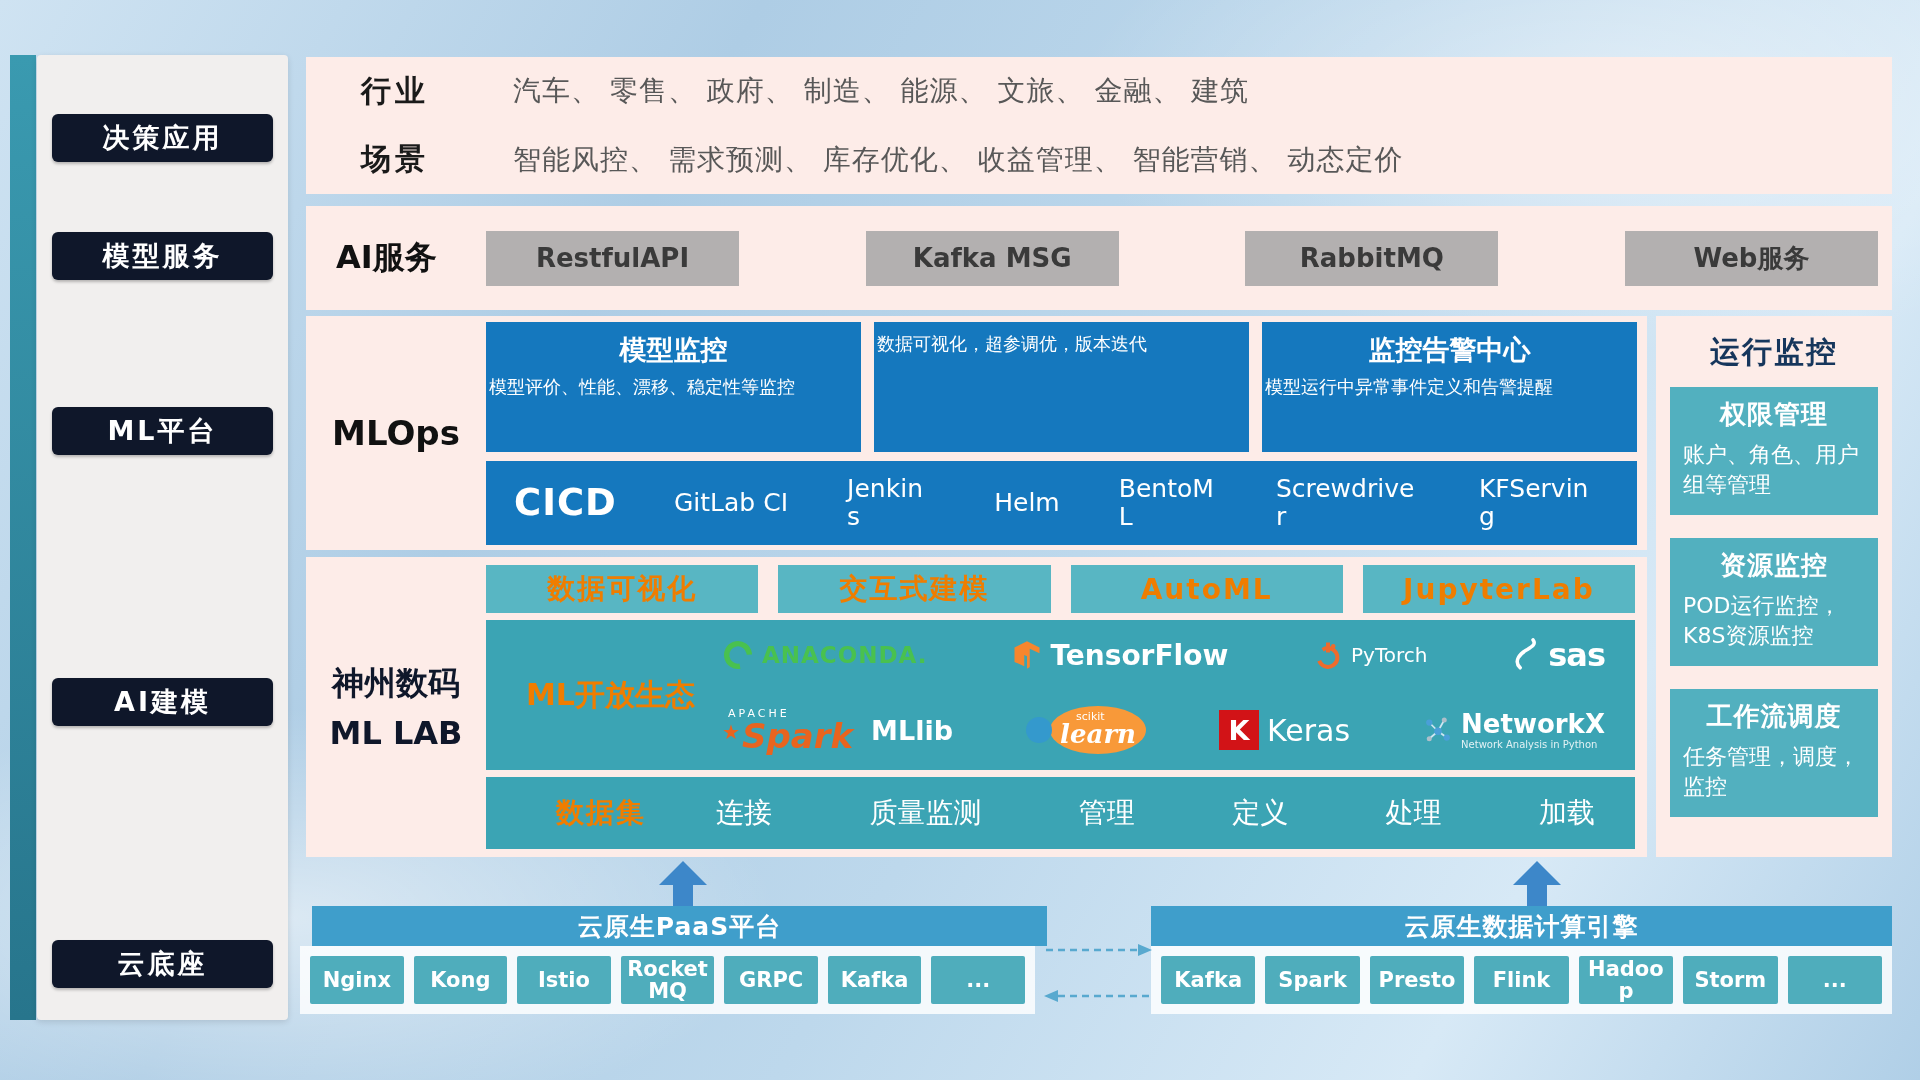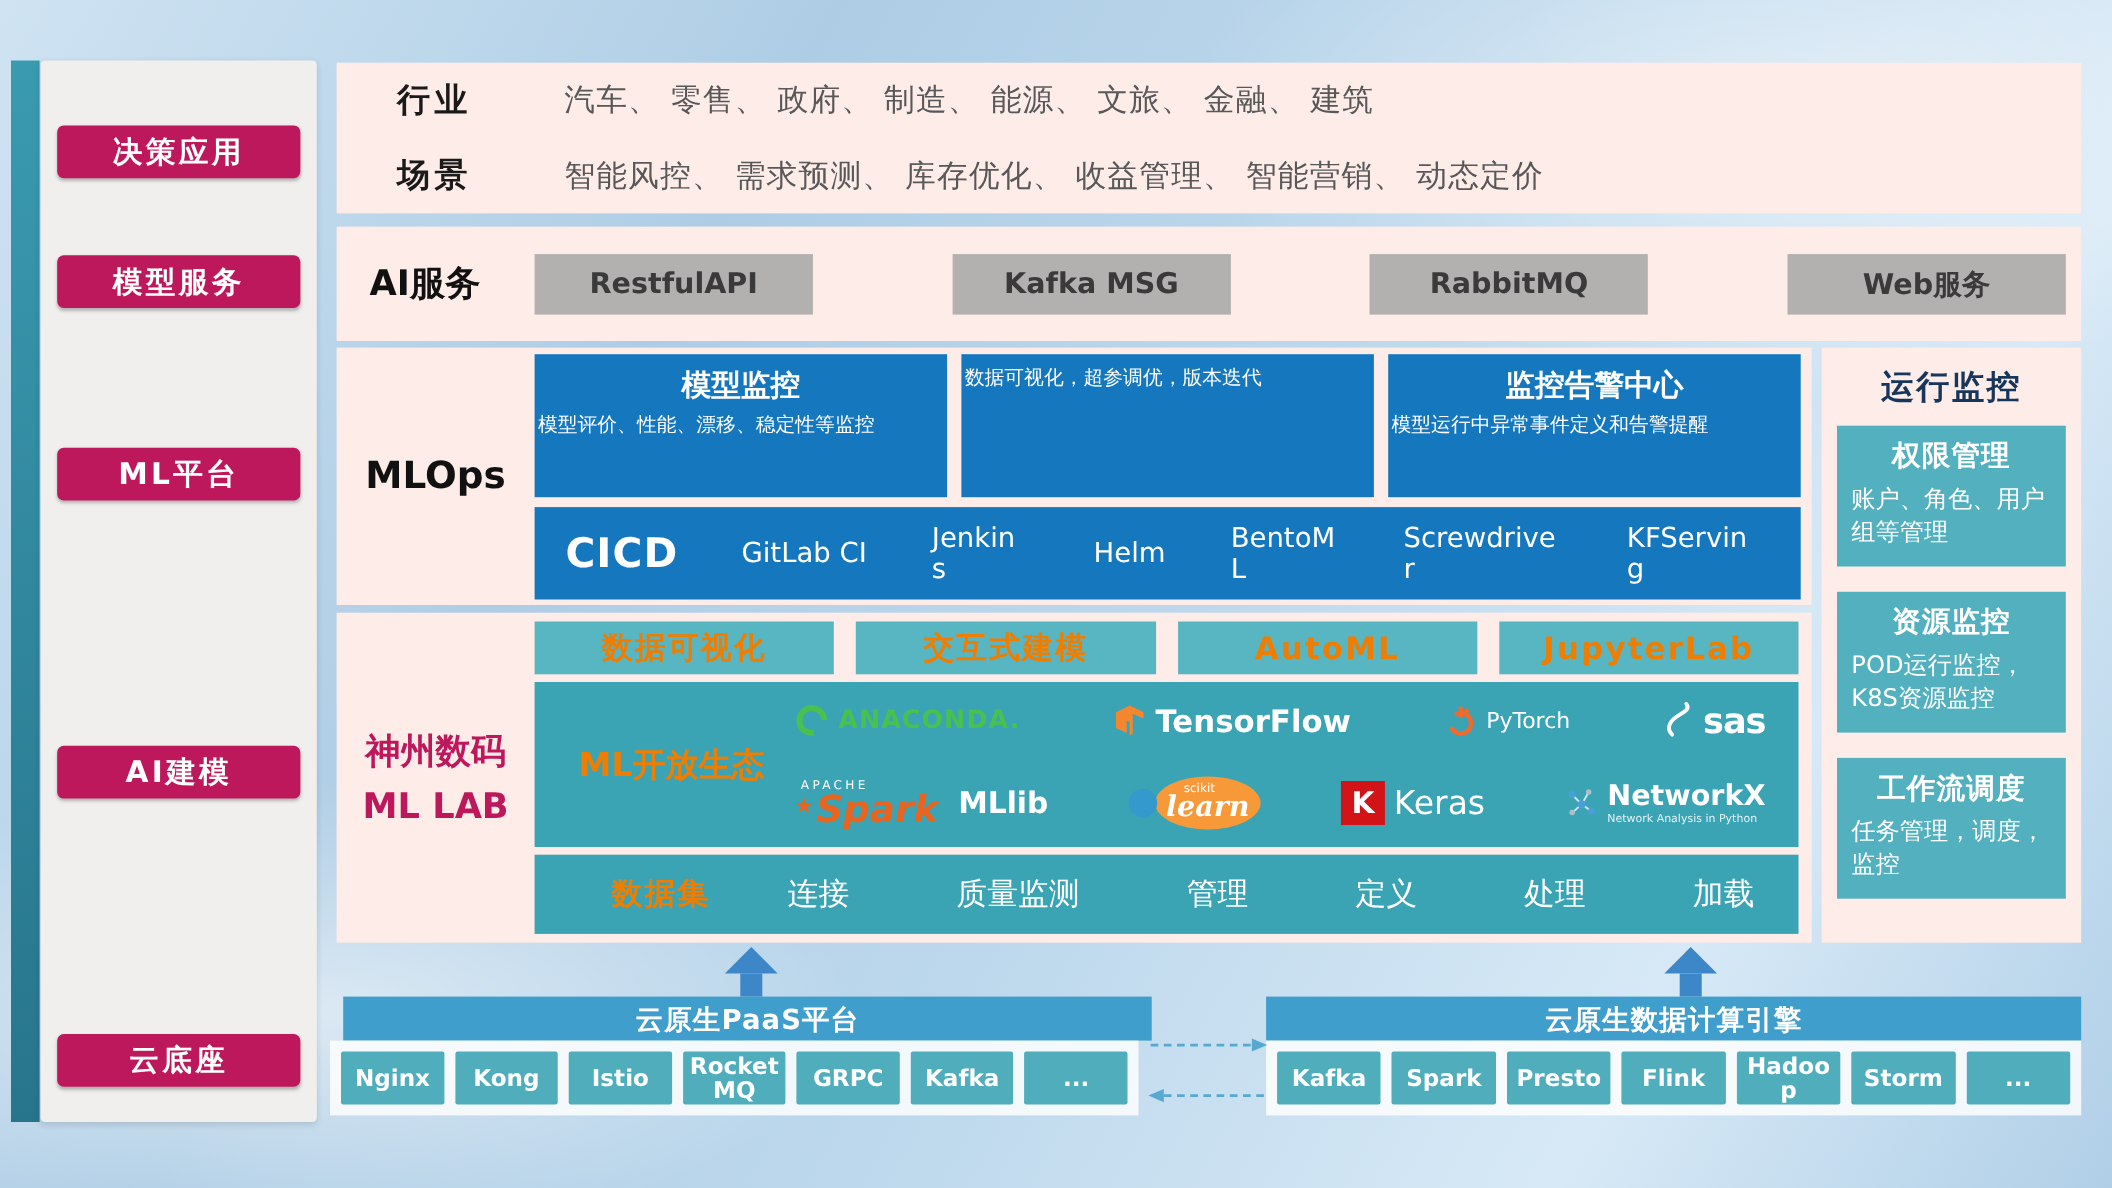--- a/index.html
+++ b/index.html
@@ -10,21 +10,21 @@
       radial-gradient(ellipse 700px 300px at 15% 85%, rgba(255,255,255,.55), rgba(255,255,255,0) 70%),
       radial-gradient(ellipse 800px 350px at 85% 10%, rgba(255,255,255,.45), rgba(255,255,255,0) 70%),
       linear-gradient(120deg,#cfe3f2 0%, #aecde5 30%, #bdd8ec 55%, #d7e9f6 80%, #b0cfe7 100%);
     position:relative; overflow:hidden;
   }
   .abs { position:absolute; }
 
   
   .accent-strip { left:10px; top:55px; width:26px; height:965px; background:linear-gradient(#3a9ab0,#27758c); }
   .sidebar { left:37px; top:55px; width:251px; height:965px; background:#f1efee; border-radius:4px; box-shadow:0 2px 6px rgba(0,0,0,.12); }
-  .side-btn { position:absolute; left:15px; width:221px; height:48px; background:#be185d; color:#fff;
+  .side-btn { position:absolute; left:15px; width:221px; height:48px; background:#0f172a; color:#fff;
     font-size:27px; font-weight:bold; letter-spacing:3px; display:flex; align-items:center; justify-content:center;
     border-radius:6px; box-shadow:0 2px 3px rgba(0,0,0,.25); }
 
   
   .band { position:absolute; left:306px; background:#fdece8; }
   .band1 { top:57px; height:137px; width:1586px; display:flex; flex-direction:column; justify-content:center; }
   .band2 { top:206px; height:104px; width:1586px; display:flex; align-items:center; padding:0 14px 0 30px; }
   .band3 { top:316px; height:234px; width:1341px; display:flex; align-items:center; }
   .band4 { top:557px; height:300px; width:1341px; display:flex; padding:8px 12px 8px 0; }
 
@@ -50,21 +50,21 @@
   .cicd-label { font-size:37px; font-weight:bold; width:160px; letter-spacing:1px; }
   .cicd-tools { flex:1; display:flex; justify-content:space-between; align-items:center; }
   .cicd-tool { font-size:25px; line-height:1.12; word-break:break-all; }
   .cicd-tools > :nth-child(2) { width:88px; }
   .cicd-tools > :nth-child(4) { width:98px; }
   .cicd-tools > :nth-child(5) { width:144px; }
   .cicd-tools > :nth-child(6) { width:122px; }
 
   
   .mllab-label { width:180px; display:flex; flex-direction:column; justify-content:center; align-items:center;
-    gap:8px; font-size:32px; font-weight:bold; color:#be185d; }
+    gap:8px; font-size:32px; font-weight:bold; color:#0f172a; }
   .mllab-content { flex:1; display:flex; flex-direction:column; gap:7px; }
   .feature-row { display:flex; gap:20px; height:48px; }
   .feature-btn { flex:1; background:#58b6c3; color:#ef7d00; font-size:28px; font-weight:bold;
     display:flex; align-items:center; justify-content:center; letter-spacing:2px; }
   .eco-box { flex:1; background:#3ba4b4; display:flex; align-items:center; padding:0 14px 0 0; }
   .eco-label { width:220px; color:#ef7d00; font-size:30px; font-weight:bold; padding-left:40px; }
   .logo-grid { flex:1; display:flex; flex-direction:column; gap:32px; }
   .logo-row { display:flex; justify-content:space-between; align-items:center; padding:0 16px; }
   .logo { display:flex; align-items:center; gap:8px; color:#fff; }
 

